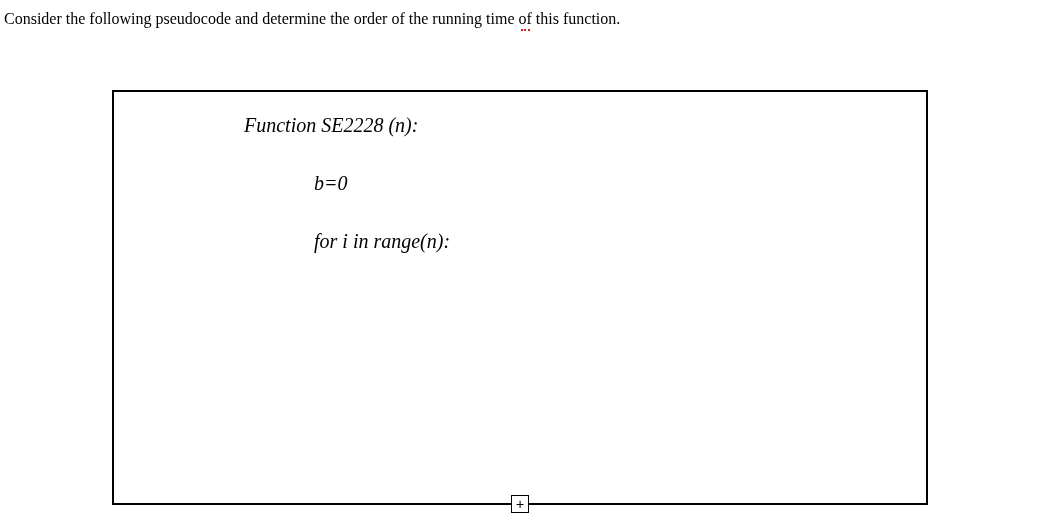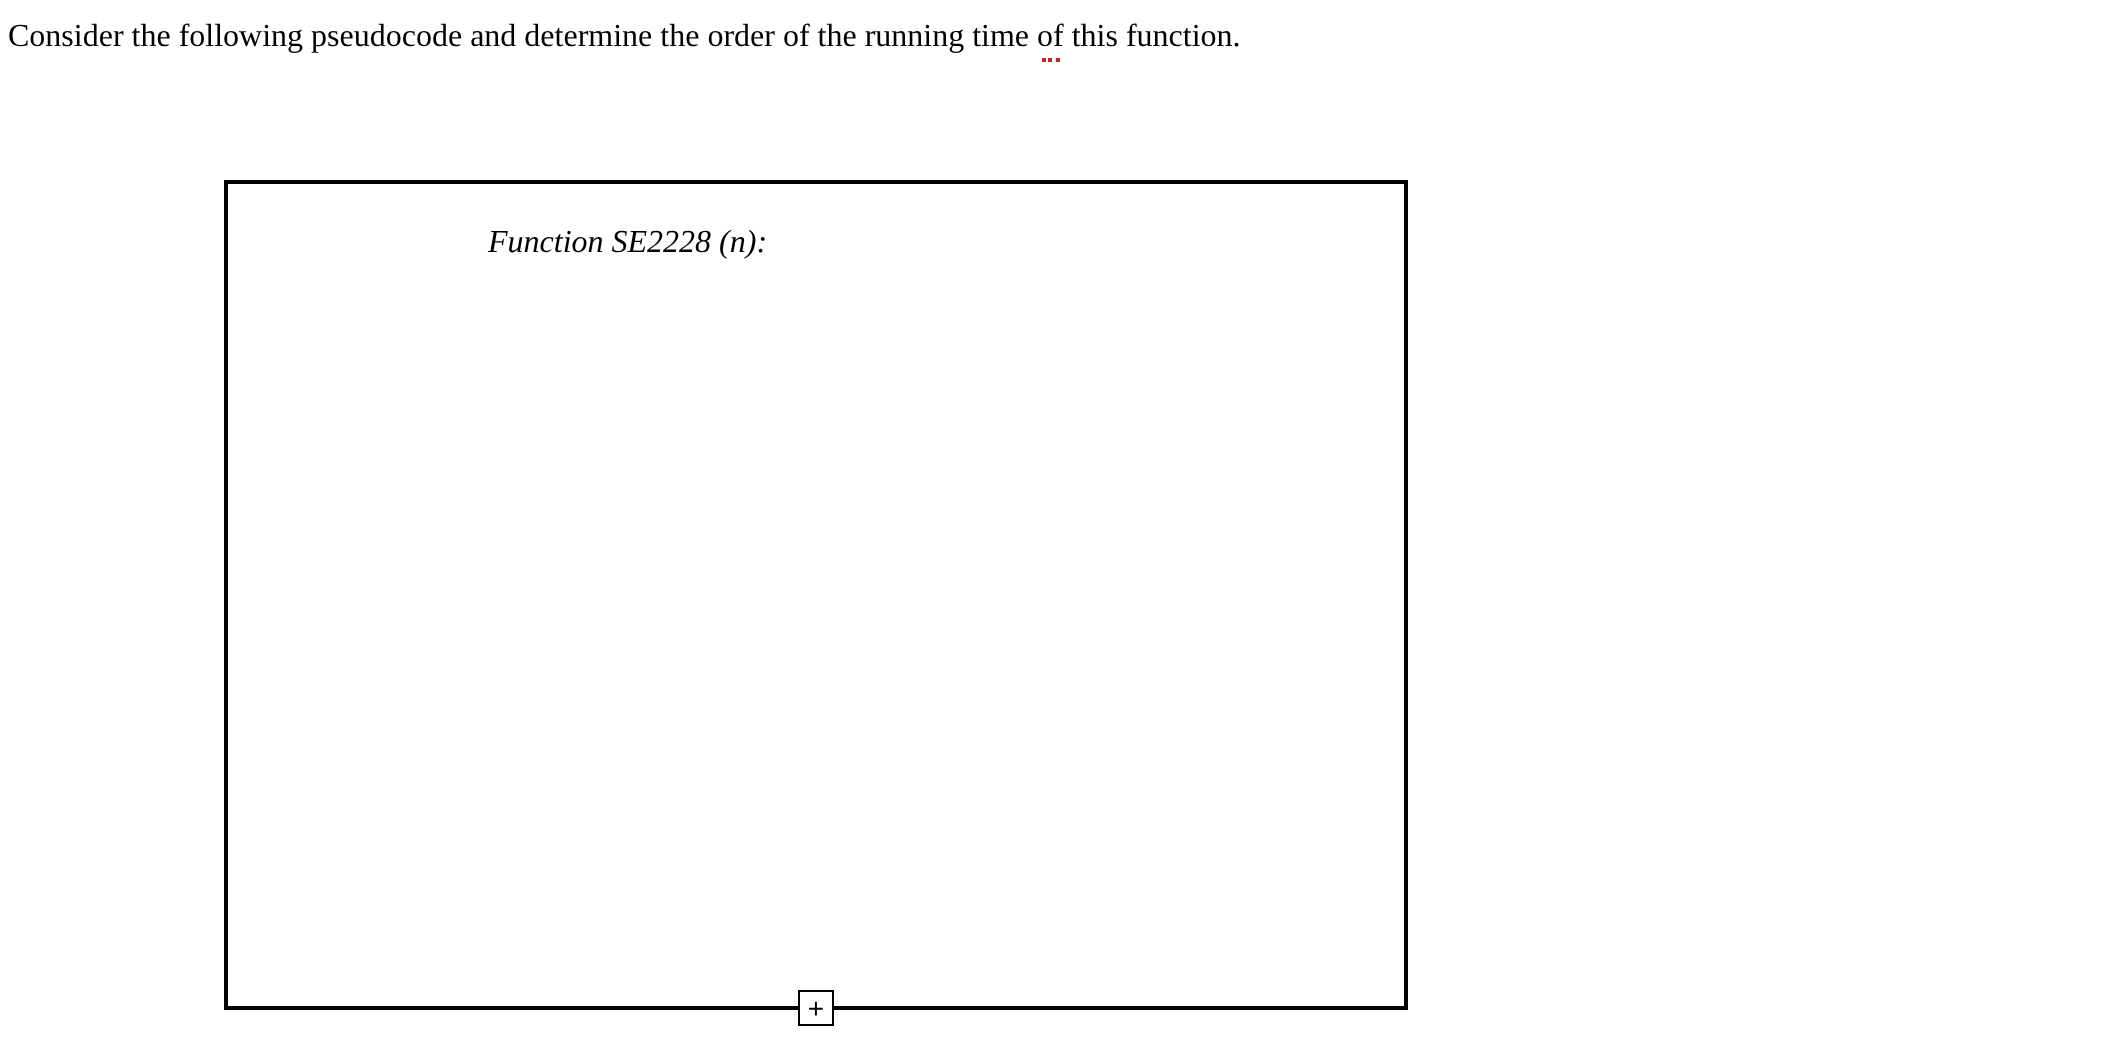--- a/index.html
+++ b/index.html
@@ -33,26 +33,26 @@
       position: absolute;
       left: 2px;
       right: 2px;
       bottom: -3px;
       border-bottom: 2px dotted #cc2222;
     }
     .code-box {
       position: absolute;
       top: 90px;
       left: 112px;
-      width: 592px;
+      width: 816px;
       height: 415px;
       border: 2px solid #000000;
       padding: 20px 30px 10px 130px;
       font-style: italic;
-      font-size: 16px;
+      font-size: 20px;
       line-height: 1.3;
     }
     .line {
       margin-bottom: 32px;
     }
     .indent1 {
       padding-left: 70px;
     }
     .indent2 {
       padding-left: 160px;
@@ -79,14 +79,16 @@
   </style>
 </head>
 <body>
 
 <div class="question">
   <span>Consider the following pseudocode and determine the order of the running time </span><span class="word-of">of</span><span> this function.</span>
 </div>
 
 <div class="code-box">
   <div class="line">Function SE2228 (n):</div>
+  <div class="line indent1">b=0</div>
+  <div class="line indent1">for i in range(n):</div>
   <div class="handle"></div>
 </div>
 
 </body></html>

